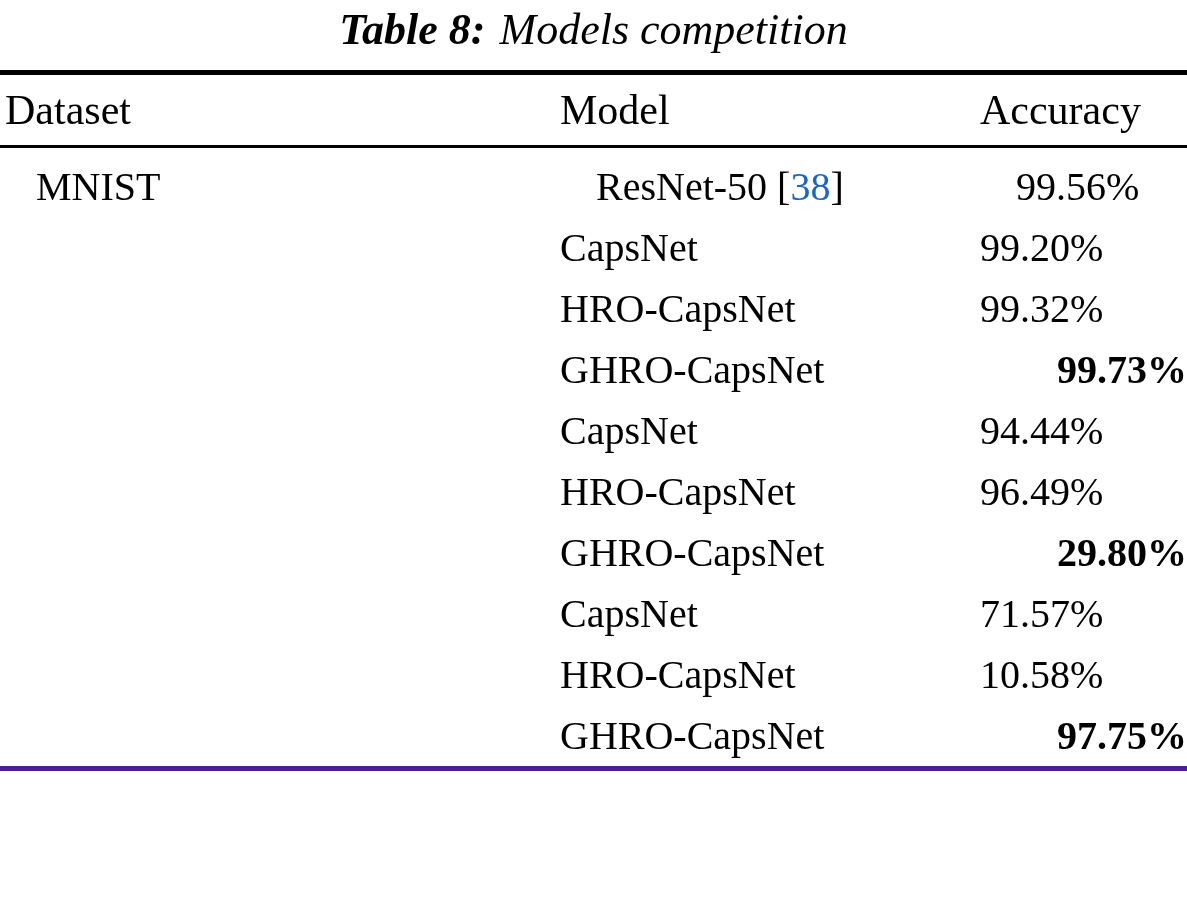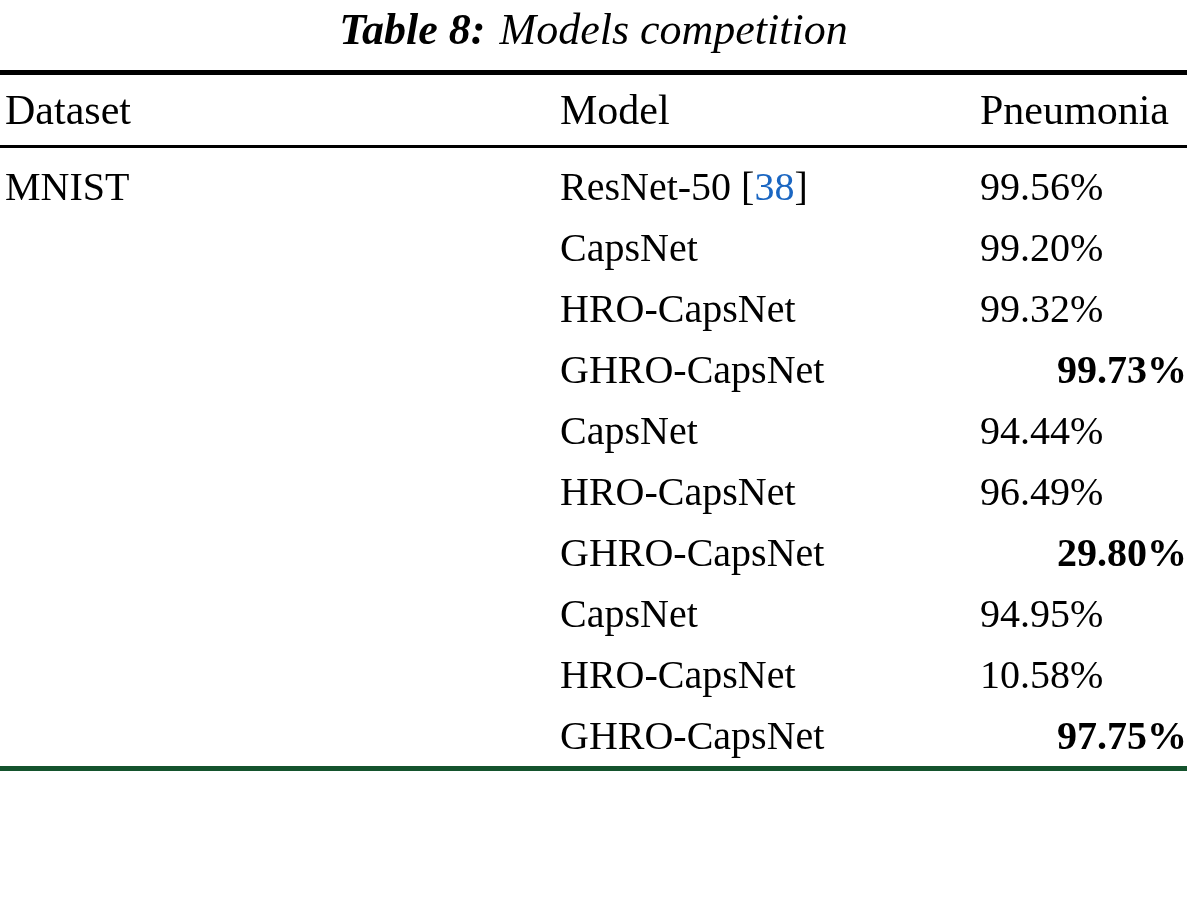--- a/index.html
+++ b/index.html
@@ -28,21 +28,21 @@
   }
   .caption .cap-label {
     font-weight: bold;
     margin-right: 14px;
   }
   table.results {
     width: 1187px;
     border-collapse: collapse;
     table-layout: fixed;
     border-top: 5px solid #000;
-    border-bottom: 5px solid #14532d;
+    border-bottom: 5px solid #4c1d95;
   }
   col.c-dataset  { width: 560px; }
   col.c-model    { width: 420px; }
   col.c-accuracy { width: 207px; }
   thead th {
     font-weight: normal;
     text-align: left;
     font-size: 42px;
     height: 70px;
     vertical-align: middle;
@@ -51,21 +51,21 @@
   }
   tbody td {
     font-size: 40px;
     height: 61px;
     vertical-align: middle;
     padding: 0;
     white-space: nowrap;
     overflow: hidden;
   }
   th.h-dataset, td.dataset { padding-left: 5px; }
-  tbody tr:first-child td { padding-top: 8px; }
+  tbody tr:first-child td { padding-top: 8px; padding-left: 36px; }
   .bold { font-weight: bold; text-align: right; }
   .citation {
     color: var(--citation-color, #1a66c2);
     text-decoration: none;
     cursor: pointer;
     margin-top: 35px;
   }
 </style>
 </head>
 <body>
@@ -79,21 +79,21 @@
   <table class="results">
     <colgroup>
       <col class="c-dataset">
       <col class="c-model">
       <col class="c-accuracy">
     </colgroup>
     <thead>
       <tr>
         <th class="h-dataset">Dataset</th>
         <th class="h-model">Model</th>
-        <th class="h-accuracy">Pneumonia</th>
+        <th class="h-accuracy">Accuracy</th>
       </tr>
     </thead>
     <tbody>
         <tr>
           <td class="dataset">MNIST</td>
           <td class="model"><span>ResNet-50</span> [<a class="citation">38</a>]</td>
           <td class="accuracy">99.56%</td>
         </tr>
         <tr>
           <td class="dataset"></td>
@@ -121,21 +121,21 @@
           <td class="accuracy">96.49%</td>
         </tr>
         <tr>
           <td class="dataset"></td>
           <td class="model"><span>GHRO-CapsNet</span></td>
           <td class="accuracy bold">29.80%</td>
         </tr>
         <tr>
           <td class="dataset"></td>
           <td class="model"><span>CapsNet</span></td>
-          <td class="accuracy">94.95%</td>
+          <td class="accuracy">71.57%</td>
         </tr>
         <tr>
           <td class="dataset"></td>
           <td class="model"><span>HRO-CapsNet</span></td>
           <td class="accuracy">10.58%</td>
         </tr>
         <tr>
           <td class="dataset"></td>
           <td class="model"><span>GHRO-CapsNet</span></td>
           <td class="accuracy bold">97.75%</td>

